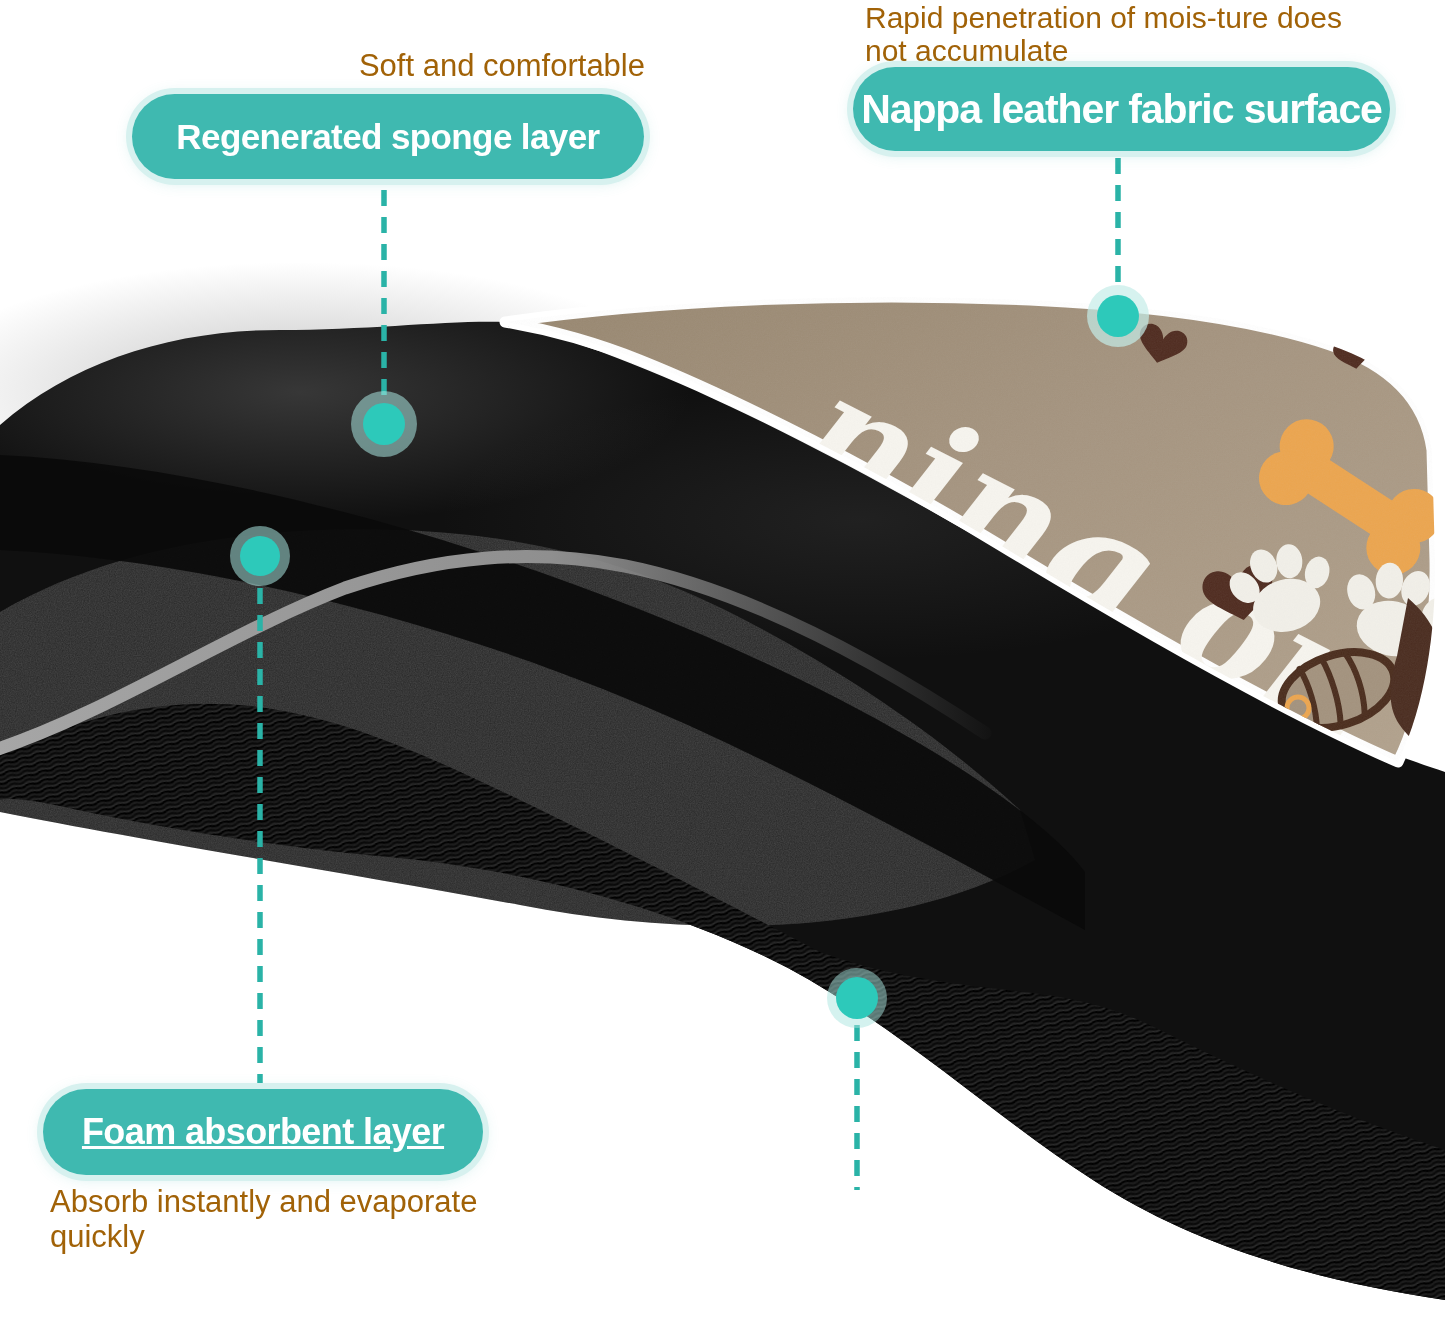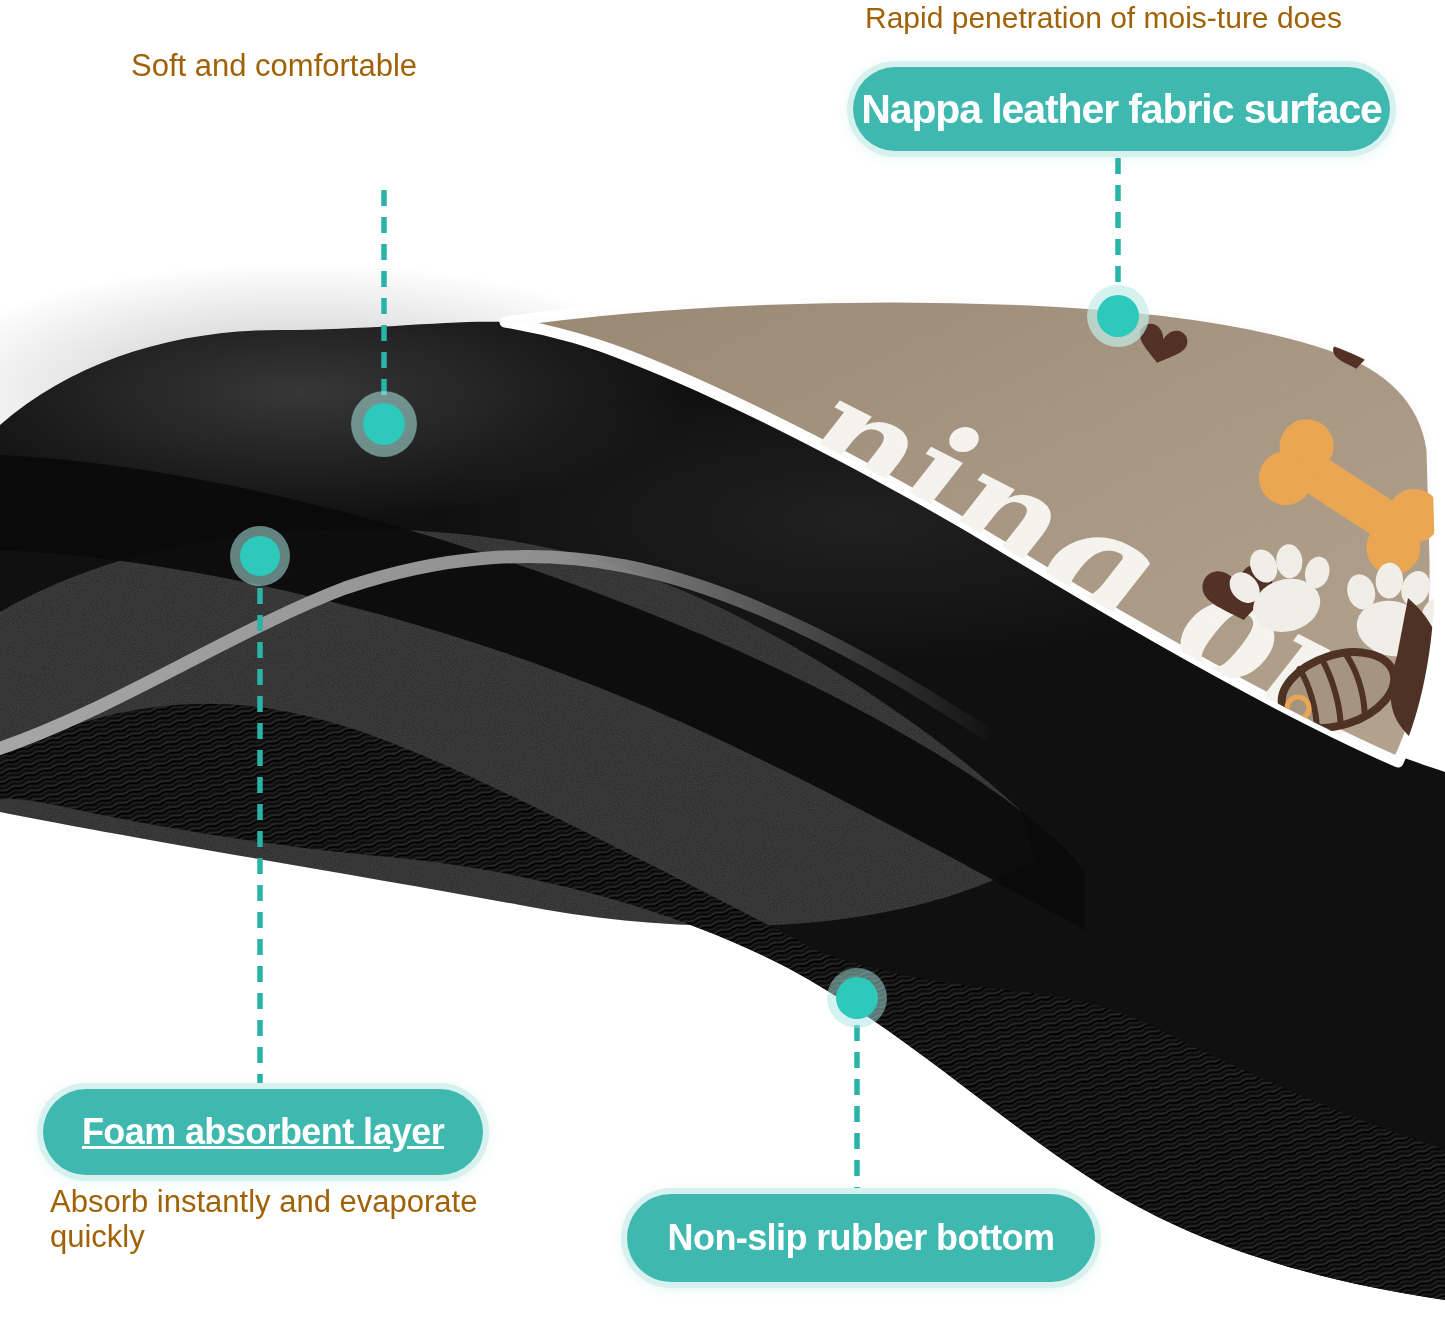--- a/index.html
+++ b/index.html
@@ -8,21 +8,21 @@
   .scene{position:absolute;left:0;top:0;}
   .pill{position:absolute;display:flex;align-items:center;justify-content:center;
         background:var(--teal,#3fb9b0);color:#ffffff;font-weight:bold;
         border-radius:70px;box-shadow:0 0 0 6px #d7f1ef, 0 2px 16px rgba(80,190,182,.30);
         white-space:nowrap;}
   .pill-1{left:132px;top:94px;width:512px;height:85px;font-size:35px;letter-spacing:-0.6px;}
   .pill-2{left:853px;top:67px;width:537px;height:84px;font-size:41px;letter-spacing:-1.1px;}
   .pill-3{left:43px;top:1089px;width:440px;height:86px;font-size:36px;letter-spacing:-0.6px;text-decoration:underline;}
   .pill-4{left:627px;top:1194px;width:468px;height:88px;font-size:36px;letter-spacing:-0.6px;}
   .note{position:absolute;color:#a16207;font-size:31px;line-height:35px;}
-  .note-soft{left:131px;top:48px;width:514px;text-align:left;font-size:31px;}
+  .note-soft{left:131px;top:48px;width:514px;text-align:right;font-size:31px;}
   .note-rapid{left:865px;top:1px;font-size:30px;line-height:33px;}
   .note-absorb{left:50px;top:1184px;}
   .note-antislip{left:655px;top:1293px;}
 </style>
 </head>
 <body>
 
 <div class="stage">
 
   <svg class="scene" width="1445" height="1327" viewBox="0 0 1445 1327">
@@ -172,30 +172,31 @@
       <circle cx="260" cy="556" r="20" fill="#2dc9ba"></circle>
     </g>
     <g>
       <circle cx="857" cy="998" r="30" fill="#a9e6e0" opacity="0.5"></circle>
       <circle cx="857" cy="998" r="21" fill="#2dc9ba"></circle>
     </g>
   </svg>
 
   <div class="note note-soft">Soft and comfortable</div>
 
+  <div class="pill pill-1">Regenerated sponge layer</div>
 
   <div class="note note-rapid">
     <div>Rapid penetration of mois-ture does</div>
+    <div>not accumulate</div>
   </div>
 
   <div class="pill pill-2">Nappa leather fabric surface</div>
 
   <div class="pill pill-3">Foam absorbent layer</div>
 
   <div class="note note-absorb">
     <div>Absorb instantly and evaporate</div>
     <div>quickly</div>
   </div>
 
-  <div class="pill pill-4">Non-slip rubber bottom</div>
 
 
 </div>
 
 </body></html>

